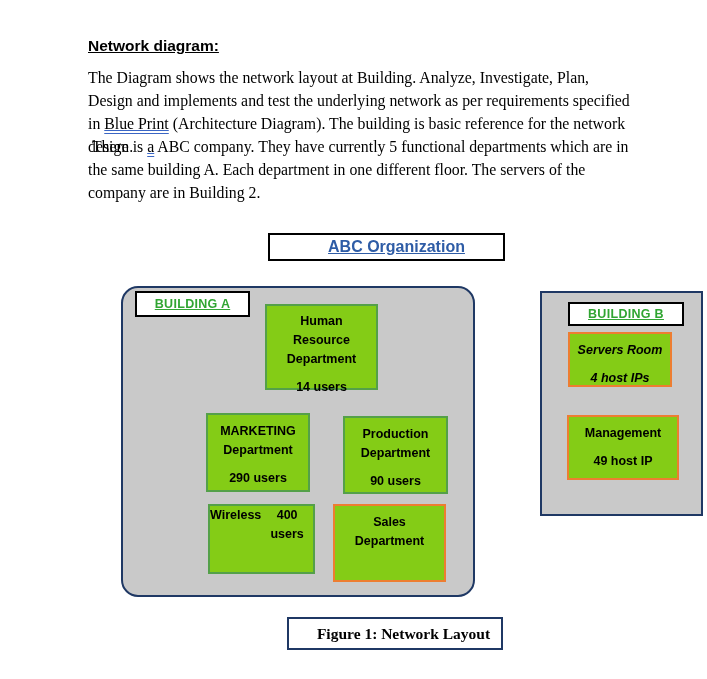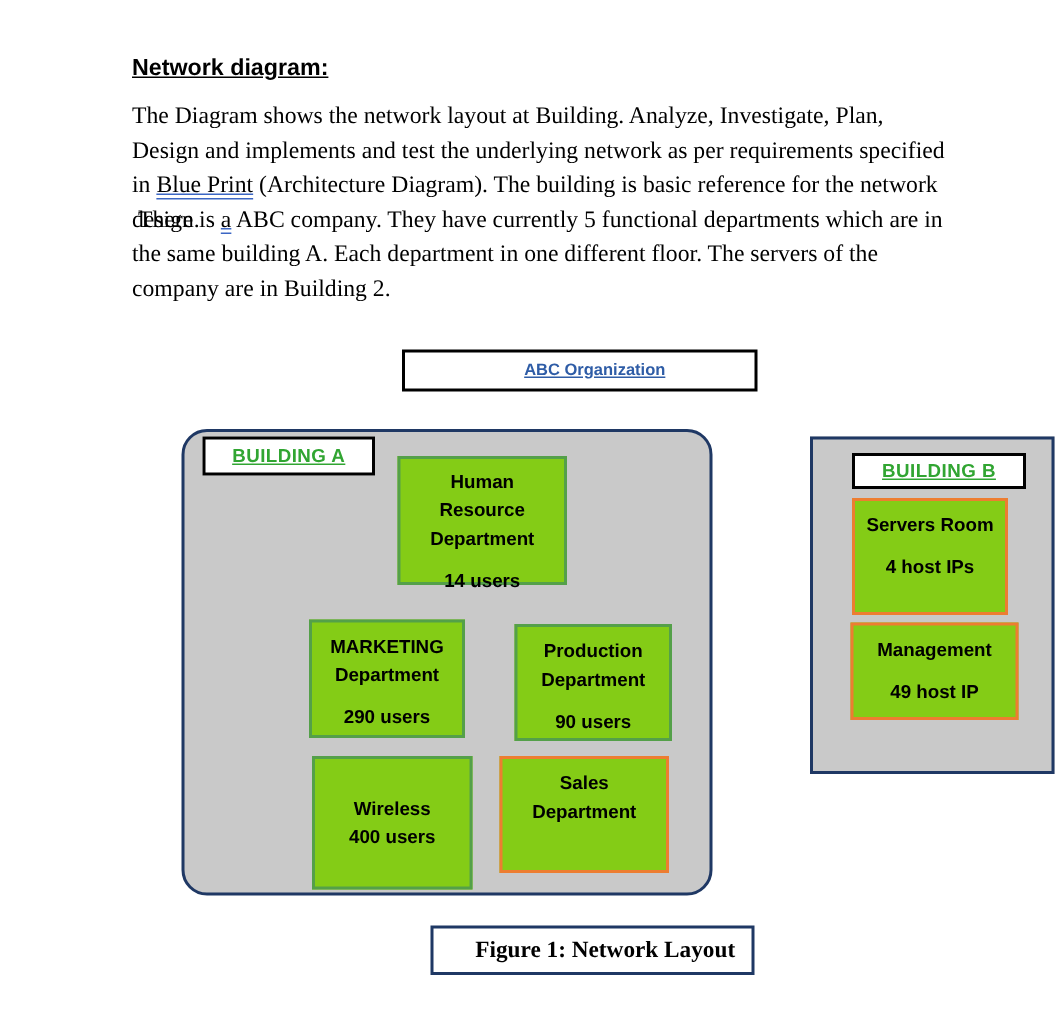--- a/index.html
+++ b/index.html
@@ -39,21 +39,21 @@
   }
   .orgbox {
     position: absolute;
     left: 268px; top: 233px; width: 237px; height: 28px;
     background: #fff;
     border: 2px solid #000;
     display: flex; align-items: center; justify-content: center;
   }
   .orgbox span {
     font-weight: bold;
-    font-size: 11px;
+    font-size: 16px;
     color: var(--blue-text, #2E5CA6);
     text-decoration: underline;
     margin-left: 20px;
   }
   .building {
     position: absolute;
     background: var(--building-fill, #C9C9C9);
     border: 2px solid var(--building-border, #1F3864);
   }
   #building-a { left: 121px; top: 286px; width: 354px; height: 311px; border-radius: 17px; }
@@ -82,26 +82,26 @@
     line-height: 19px;
     padding-top: 7px;
   }
   .dept.green { border: 2px solid var(--green-border, #54A049); }
   .dept.orange { border: 2px solid var(--orange-border, #ED7D31); }
   .dept .users { margin-top: 9px; }
   #dept-hr { left: 142px; top: 16px; width: 113px; height: 86px; padding-top: 6px; }
   #dept-marketing { left: 83px; top: 125px; width: 104px; height: 79px; }
   #dept-production { left: 220px; top: 128px; width: 105px; height: 78px; }
   #dept-wireless {
-    left: 85px; top: 216px; width: 107px; height: 89px;
-    display: flex; flex-direction: column; justify-content: center;
+    left: 85px; top: 216px; width: 107px; height: 70px;
+    display: flex; flex-direction: row; justify-content: center;
     padding-top: 0;
   }
   #dept-sales { left: 210px; top: 216px; width: 113px; height: 78px; }
-  #dept-servers { left: 26px; top: 39px; width: 104px; height: 78px; }
+  #dept-servers { left: 26px; top: 39px; width: 104px; height: 55px; font-style: italic; }
   #dept-management { left: 25px; top: 122px; width: 112px; height: 65px; }
   .caption {
     position: absolute;
     left: 287px; top: 617px; width: 216px; height: 33px;
     background: #fff;
     border: 2px solid var(--building-border, #1F3864);
     display: flex; align-items: center; justify-content: center;
     font-family: "Liberation Serif", serif;
     font-weight: bold;
     font-size: 15.5px;

